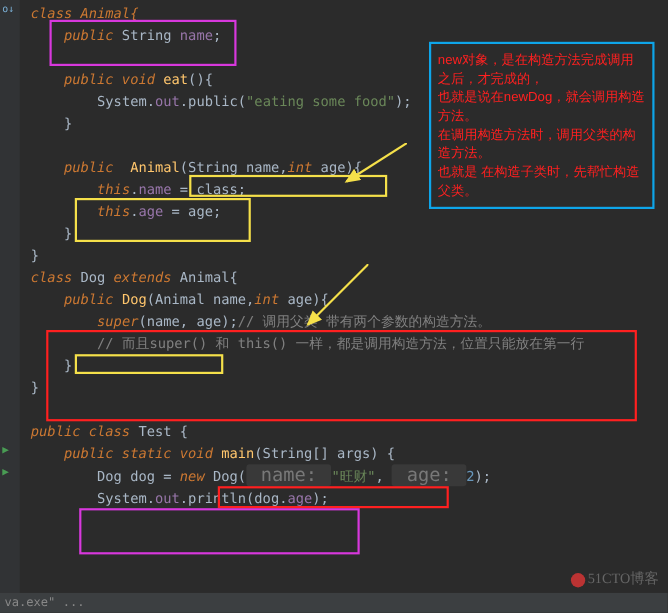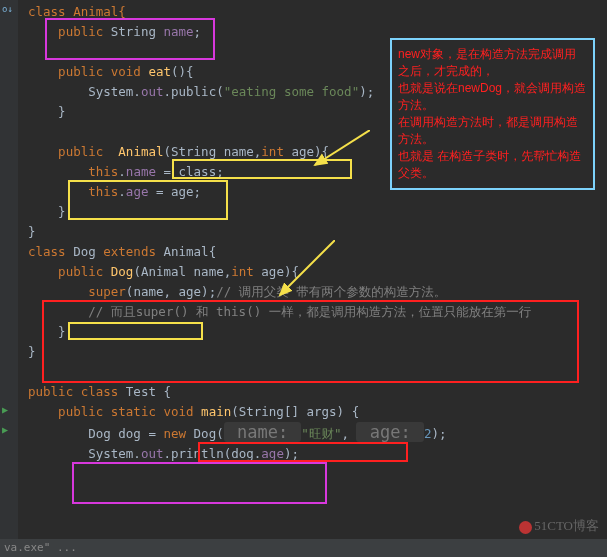--- a/index.html
+++ b/index.html
@@ -25,42 +25,42 @@
       width: 18px;
       height: 100%;
       background: #313335;
     }
     .gutter-icon {
       position: absolute;
       left: 2px;
       font-size: 10px;
     }
     .line { white-space: pre; padding-left: 20px; position: relative; }
-    .kw { color: #cc7832; }
+    .kw { color: #cc7832; font-style: italic; }
     .method { color: #ffc66d; }
     .str { color: #6a8759; }
     .field { color: #9876aa; }
     .num { color: #6897bb; }
     .comment { color: #808080; }
     .paramhint { color: #787878; background: #393939; font-size: 17px; padding: 0 3px; border-radius: 3px; }
     
     .box-magenta1 { position: absolute; border: 2px solid #d838dd; left: 45px; top: 18px; width: 170px; height: 42px; pointer-events:none; }
     .box-yellow-params { position: absolute; border: 2px solid #f5e04a; left: 172px; top: 159px; width: 180px; height: 20px; pointer-events:none; }
     .box-yellow-body { position: absolute; border: 2px solid #f5e04a; left: 68px; top: 180px; width: 160px; height: 40px; pointer-events:none; }
     .box-yellow-super { position: absolute; border: 2px solid #f5e04a; left: 68px; top: 322px; width: 135px; height: 18px; pointer-events:none; }
     .box-red-dog { position: absolute; border: 2px solid #ff2020; left: 42px; top: 300px; width: 537px; height: 83px; pointer-events:none; }
     .box-red-newdog { position: absolute; border: 2px solid #ff2020; left: 198px; top: 442px; width: 210px; height: 20px; pointer-events:none; }
     .box-magenta2 { position: absolute; border: 2px solid #d838dd; left: 72px; top: 462px; width: 255px; height: 42px; pointer-events:none; }
     
     .annotation-box {
       position: absolute;
       right: 12px;
       top: 38px;
       width: 205px;
-      border: 2px solid #7dd3fc;
+      border: 2px solid #0ea5e9;
       padding: 6px 6px;
       background: #2b2b2b;
       color: #ff2020;
       font-size: 12px;
       line-height: 17px;
       font-family: sans-serif;
     }
     
     .arrow { position: absolute; pointer-events: none; }
     .arrow1 { left: 310px; top: 130px; width: 60px; height: 40px; }
@@ -128,21 +128,21 @@
 <div class="line"> </div>
 <div class="line"><span class="kw">public class </span><span>Test </span><span>{</span></div>
 <div class="line">    <span class="kw">public static void </span><span class="method">main</span><span>(String[] args) {</span></div>
 <div class="line">        <span>Dog dog = </span><span class="kw">new </span><span>Dog(</span><span class="paramhint"> name: </span><span class="str">"旺财"</span><span>, </span><span class="paramhint"> age: </span><span class="num">2</span><span>);</span></div>
 <div class="line">        <span>System.</span><span class="field">out</span><span>.println(dog.</span><span class="field">age</span><span>);</span></div>
 </div>
 
 <div class="annotation-box">
   <div>new对象，是在构造方法完成调用之后，才完成的，</div>
   <div>也就是说在newDog，就会调用构造方法。</div>
-  <div>在调用构造方法时，都是调用构造方法。</div>
+  <div>在调用构造方法时，调用父类的构造方法。</div>
   <div>也就是 在构造子类时，先帮忙构造父类。</div>
 </div>
 
 <div class="box-magenta1"></div>
 <div class="box-yellow-params"></div>
 <div class="box-yellow-body"></div>
 <div class="box-yellow-super"></div>
 <div class="box-red-dog"></div>
 <div class="box-red-newdog"></div>
 <div class="box-magenta2"></div>

